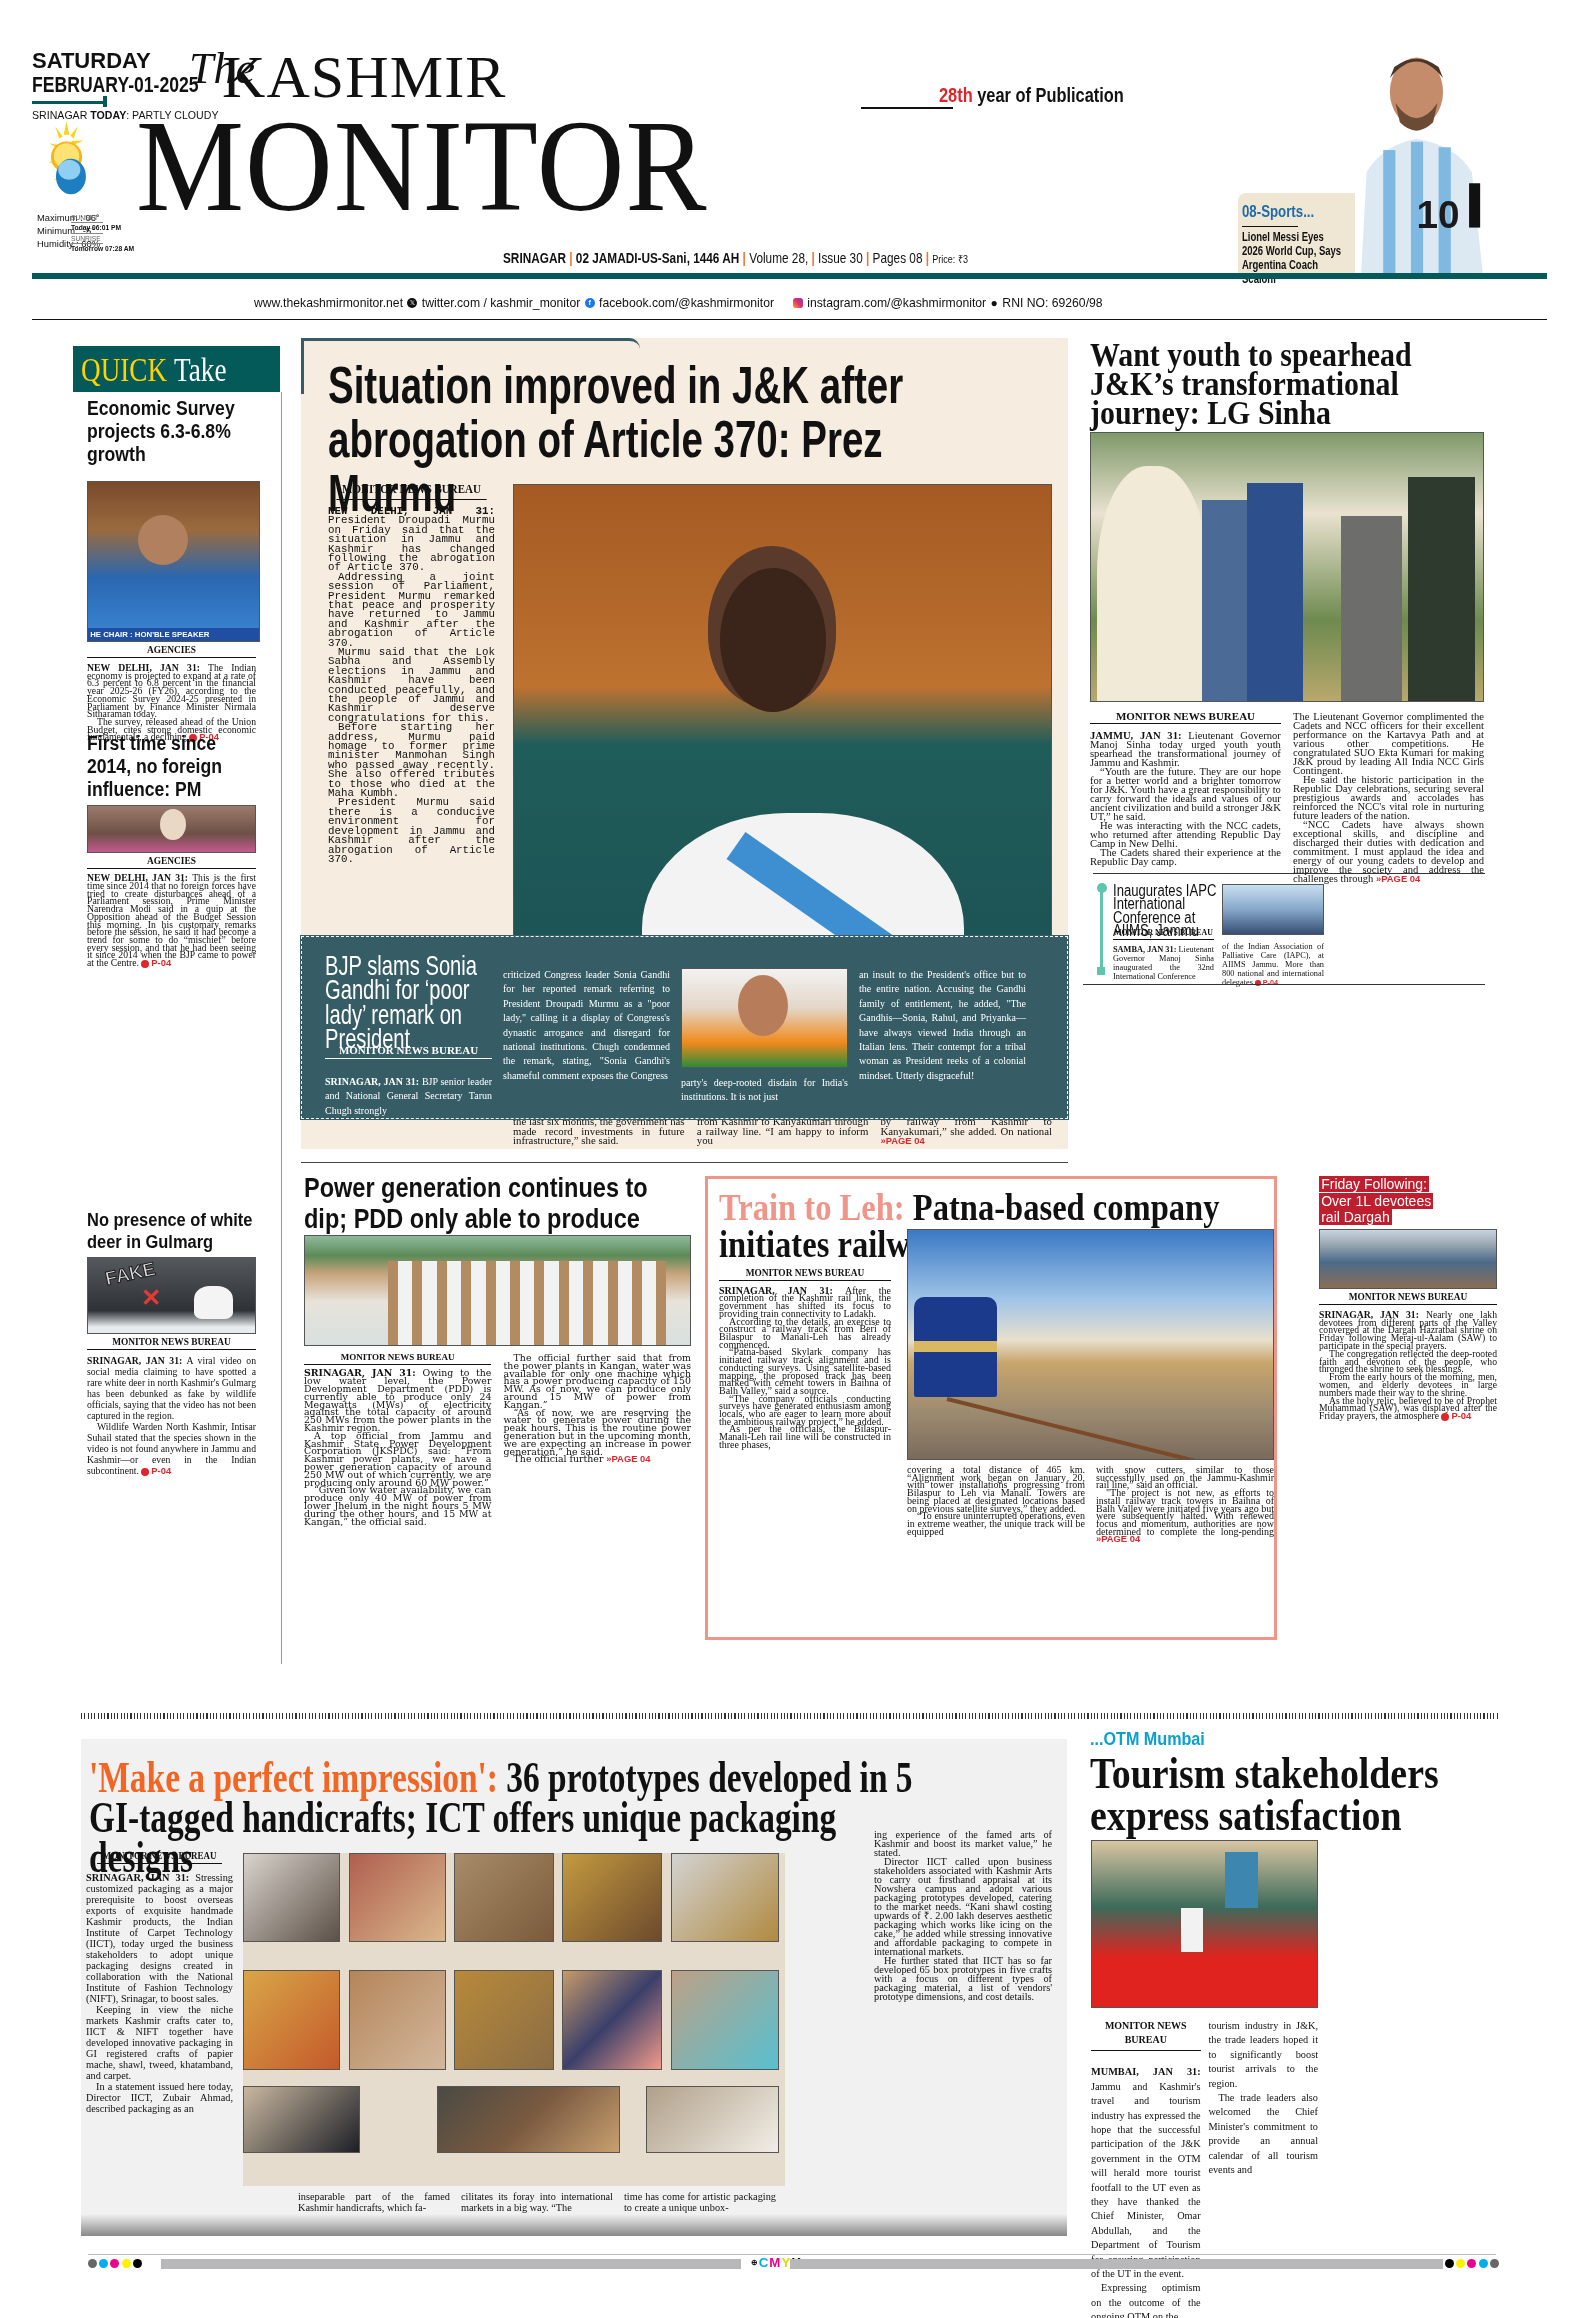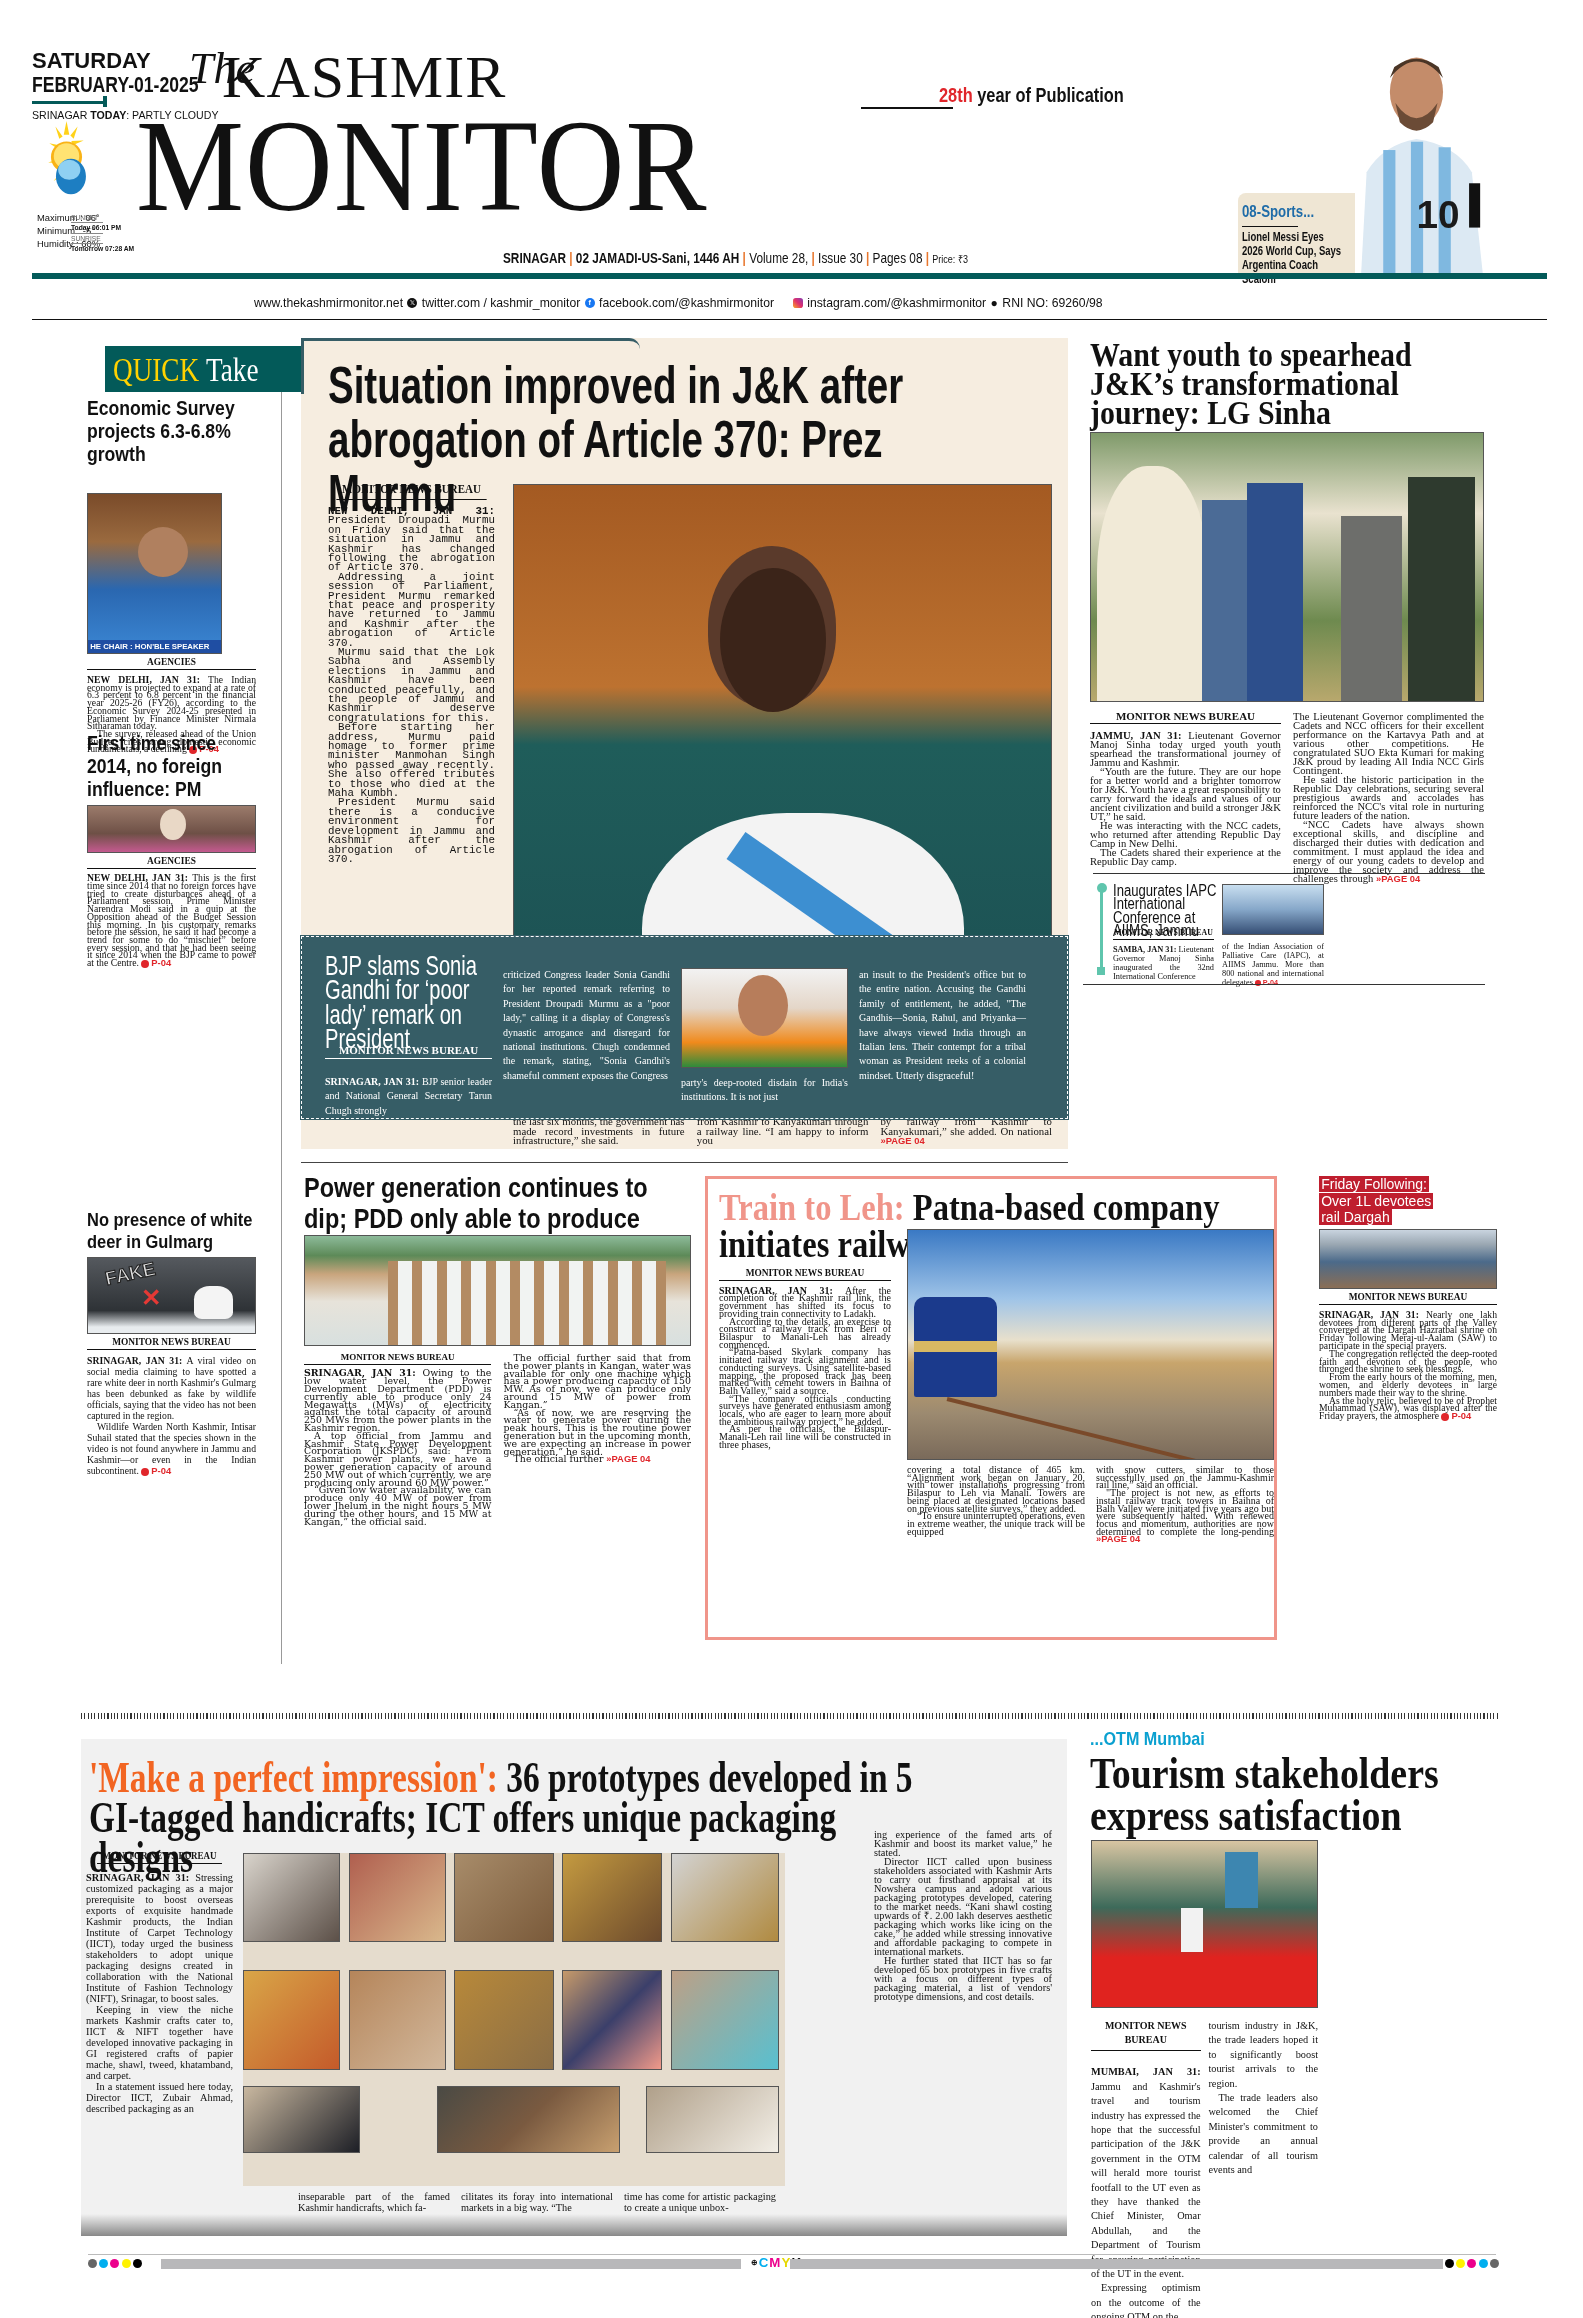--- a/index.html
+++ b/index.html
@@ -110,29 +110,29 @@
   <span style="display:inline-block;width:10px;height:10px;border-radius:50%;background:#1877f2;color:#fff;font-size:7.2px;font-weight:bold;line-height:10px;text-align:center">f</span>
   <span>facebook.com/@kashmirmonitor</span>
   <span style="width:10px"></span>
   <span style="display:inline-block;width:10px;height:10px;border-radius:2.8px;background:linear-gradient(45deg,#f9a825,#e1306c,#833ab4);"></span>
   <span>instagram.com/@kashmirmonitor</span>
   <span>●</span>
   <span>RNI NO: 69260/98</span>
 </div>
 <div class="rule" style="left:32px;top:319px;width:1515px;height:1.1px"></div>
 
-<div class="abs teal" style="left:105px;top:346px;width:207px;height:46px">
+<div class="abs teal" style="left:73px;top:346px;width:207px;height:46px">
   <span class="serif" style="position:absolute;left:7.8px;top:6.7px;color:#ffd200;font-size:34px;line-height:34px;transform:scaleX(0.8);transform-origin:left;display:inline-block">QUICK</span>
   <span class="serif" style="position:absolute;left:101px;top:6.7px;color:#fff;font-size:34px;line-height:34px;transform:scaleX(0.8);transform-origin:left;display:inline-block">Take</span>
 </div>
 <div class="rule" style="left:281px;top:392px;width:1.1px;height:1272px;background:#999"></div>
 
 <div class="abs" style="left:87px;top:397px;width:169px">
   <div class="sans" style="font-weight:bold;font-size:20px;line-height:23px;transform:scaleX(0.88);transform-origin:left;width:192px">Economic Survey projects 6.3-6.8% growth</div>
-  <div class="photo" style="position:relative;margin-top:27px;width:135px;height:161px;background:linear-gradient(180deg,#7a4b2a 0%,#9a6a3f 30%,#2a67b0 60%,#3b87d4 100%)">
+  <div class="photo" style="position:relative;margin-top:15px;width:173px;height:161px;background:linear-gradient(180deg,#7a4b2a 0%,#9a6a3f 30%,#2a67b0 60%,#3b87d4 100%)">
     <div style="position:absolute;left:50px;top:33px;width:50px;height:50px;border-radius:50%;background:#b0805f"></div>
     <div style="position:absolute;left:0;bottom:0;width:100%;height:13.3px;background:#1f4ea3;color:#fff;font-family:'Liberation Sans',sans-serif;font-weight:bold;font-size:7.8px;line-height:13.3px;padding-left:2.2px">HE CHAIR : HON'BLE SPEAKER</div>
   </div>
   <div class="byline" style="font-size:9.4px;margin-top:3.3px;border-bottom-width:1.1px">AGENCIES</div>
   <div class="body-text" style="font-size:9.7px;line-height:7.7px">
     <p class="first"><span class="dateline">NEW DELHI, JAN 31:</span> <span>The Indian economy is projected to expand at a rate of 6.3 percent to 6.8 percent in the financial year 2025-26 (FY26), according to the Economic Survey 2024-25 presented in Parliament by Finance Minister Nirmala Sitharaman today.</span></p>
     <p><span>The survey, released ahead of the Union Budget, cites strong domestic economic fundamentals, a declining</span> <span class="jump"><span class="dot"></span><span>P-04</span></span></p>
   </div>
 </div>
 

